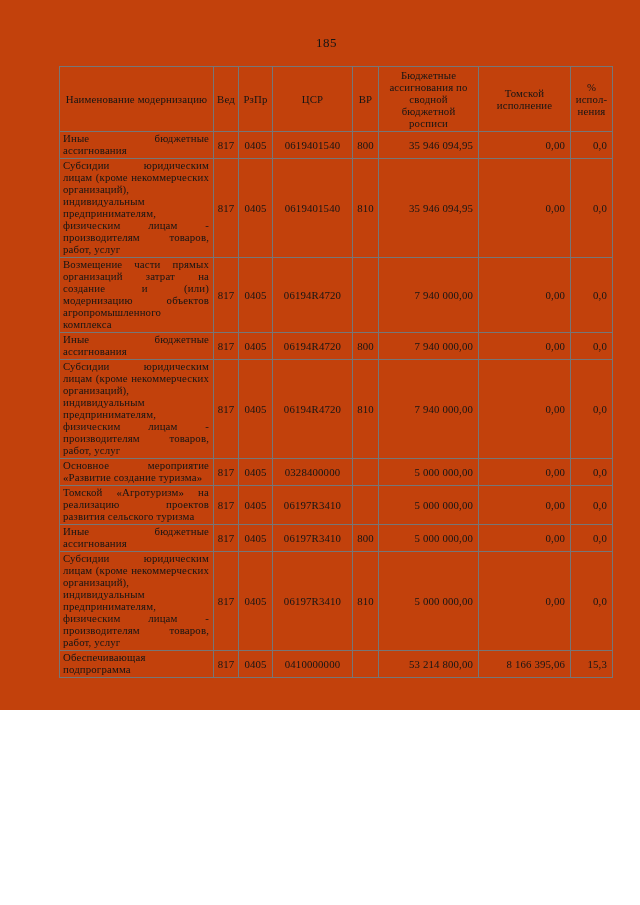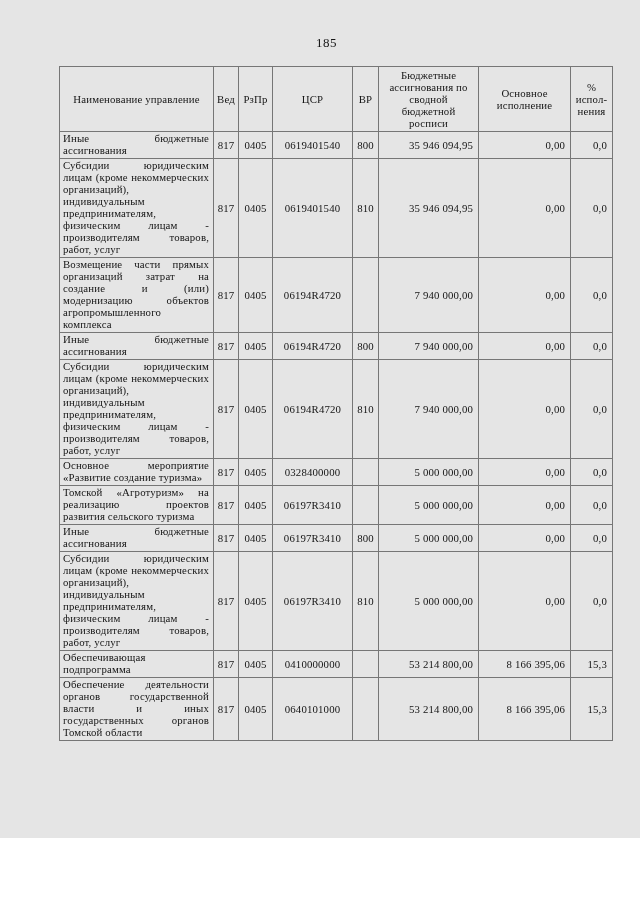--- a/index.html
+++ b/index.html
@@ -10,22 +10,22 @@
   body {
     width: 640px;
     height: 905px;
     overflow: hidden;
     font-family: "Liberation Serif", "DejaVu Serif", serif;
     color: #151515;
   }
   .page {
     position: relative;
     width: 640px;
-    height: 838px;
-    background: #e5e5e5;
+    height: 710px;
+    background: #c2410c;
   }
   .page-number {
     position: absolute;
     top: 35px;
     left: 0;
     width: 653px;
     text-align: center;
     font-size: 13px;
     letter-spacing: 0.5px;
   }
@@ -91,31 +91,31 @@
       <col style="width:25px">
       <col style="width:34px">
       <col style="width:80px">
       <col style="width:26px">
       <col style="width:100px">
       <col style="width:92px">
       <col style="width:42px">
     </colgroup>
     <thead>
       <tr>
-          <th>Наименование управление</th>
+          <th>Наименование модернизацию</th>
           <th>Вед</th>
           <th>РзПр</th>
           <th>ЦСР</th>
           <th>ВР</th>
           <th>Бюджетные
 ассигнования по
 сводной
 бюджетной
 росписи</th>
-          <th>Основное
+          <th>Томской
 исполнение</th>
           <th>%
 испол-
 нения</th>
         </tr>
     </thead>
     <tbody>
         <tr>
           <td class="c0">Иные бюджетные ассигнования</td>
           <td class="c1">817</td>
@@ -209,26 +209,16 @@
         <tr>
           <td class="c0">Обеспечивающая подпрограмма</td>
           <td class="c1">817</td>
           <td class="c2">0405</td>
           <td class="c3">0410000000</td>
           <td class="c4"></td>
           <td class="c5">53 214 800,00</td>
           <td class="c6">8 166 395,06</td>
           <td class="c7">15,3</td>
         </tr>
-        <tr>
-          <td class="c0">Обеспечение деятельности органов государственной власти и иных государственных органов Томской области</td>
-          <td class="c1">817</td>
-          <td class="c2">0405</td>
-          <td class="c3">0640101000</td>
-          <td class="c4"></td>
-          <td class="c5">53 214 800,00</td>
-          <td class="c6">8 166 395,06</td>
-          <td class="c7">15,3</td>
-        </tr>
       </tbody>
   </table>
 
 </div>
 
 </body></html>

